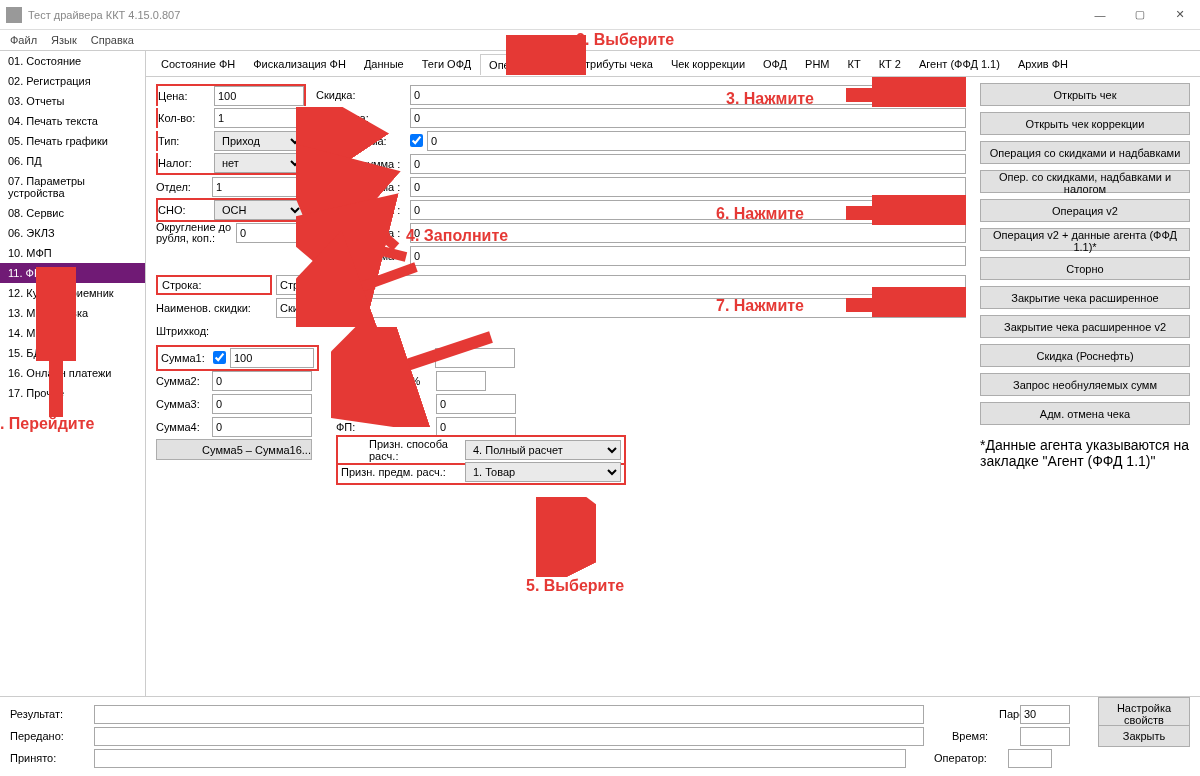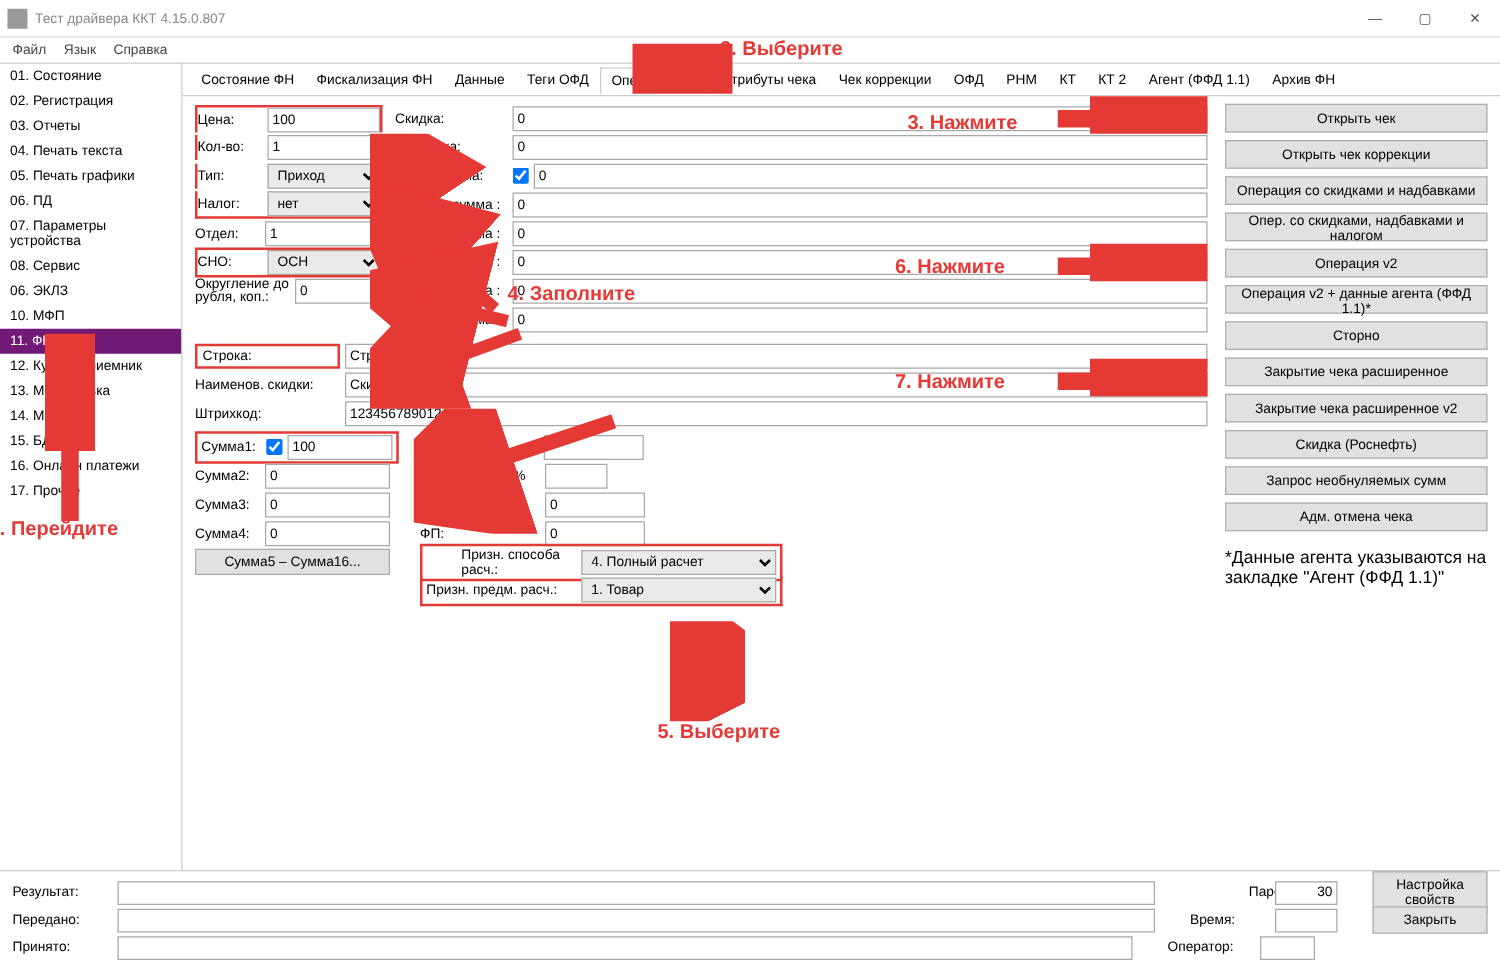--- a/index.html
+++ b/index.html
@@ -23,21 +23,21 @@
 .lbl { width: 56px; }
 .lbl2 { width: 86px; }
 input[type=text], select { border: 1px solid #a8a8a8; height: 20px; padding: 1px 3px; background: #fff; }
 select { background: #eaeaea; }
 .wide-input { flex: 1; }
 .right-buttons { position: absolute; right: 10px; top: 6px; width: 210px; display: flex; flex-direction: column; gap: 6px; }
 .right-buttons button { height: 23px; background: #e1e1e1; border: 1px solid #adadad; cursor: default; }
 .note { font-size: 14px; margin-top: 6px; }
 .bottom { border-top: 1px solid #ccc; padding: 6px 10px; height: 80px; }
 .bottom .brow { display: flex; align-items: center; height: 22px; gap: 18px; }
-.bottom input { height: 19px; text-align: right; }
+.bottom input { height: 19px; }
 .bottom button { height: 22px; width: 92px; background: #e1e1e1; border: 1px solid #adadad; }
 .redbox { border: 2px solid #e53935; }
 .annotation { position: absolute; color: #e53935; font-weight: bold; font-size: 16px; pointer-events: none; }
 .arrow { position: absolute; pointer-events: none; }
 .spinner { position: relative; }
 .spinner::after { content: ""; position: absolute; right: 1px; top: 1px; bottom: 1px; width: 16px; background: linear-gradient(#ddd,#ddd); }
 .check { width: 13px; height: 13px; }
 .col-left { width: 150px; display: flex; align-items: center; }
 .col-left .lbl { width: 56px; }
 .col-left input, .col-left select { width: 90px; }
@@ -198,21 +198,20 @@
         <div class="row">
           <span class="redbox" style="display:inline-block;width:116px;padding:2px 4px;">Строка:</span>
           <input type="text" class="wide-input" style="margin-left: 4px; margin-right: 224px;" value="Строка для печати">
         </div>
         <div class="row">
           <span style="width:120px;">Наименов. скидки:</span>
           <input type="text" class="wide-input" style="margin-right: 224px;" value="Скидка">
         </div>
         <div class="row">
           <span style="width:120px;">Штрихкод:</span>
-          <input type="text" class="wide-input" style="margin-right: 224px;" value="123456789012">
         </div>
 
         <div style="height:4px;"></div>
 
         <div class="row">
           <div class="redbox" style="display:flex;align-items:center;padding:1px 3px;">
             <span style="width:52px;">Сумма1:</span>
             <input type="checkbox" class="check" checked="" style="">
             <input type="text" style="width: 84px; margin-left: 4px;" value="100">
           </div>
@@ -231,21 +230,21 @@
           <span style="width:100px;margin-left:24px;">№ФД:</span>
           <input type="text" style="width: 80px;" value="0">
         </div>
         <div class="row">
           <span style="width:56px;">Сумма4:</span>
           <input type="text" style="width: 100px;" value="0">
           <span style="width:100px;margin-left:24px;">ФП:</span>
           <input type="text" style="width: 80px;" value="0">
         </div>
         <div class="row">
-          <button style="width:156px;height:21px;background:#e1e1e1;border:1px solid #adadad;">Сумма5 – Сумма16...</button>
+          <button style="width:156px;height:21px;background:#e1e1e1;border:1px solid #adadad;text-align:right;">Сумма5 – Сумма16...</button>
           <div class="redbox" style="display:flex;align-items:center;margin-left:24px;padding:1px 3px;">
             <span style="width:124px;padding-left:28px;">Призн. способа расч.:</span>
             <select style="width:156px;"><option>4. Полный расчет</option></select>
           </div>
         </div>
         <div class="row">
           <span style="width:156px;"></span>
           <div class="redbox" style="display:flex;align-items:center;margin-left:24px;padding:1px 3px;border-top:none;">
             <span style="width:124px;">Призн. предм. расч.:</span>
             <select style="width:156px;"><option>1. Товар</option></select>

